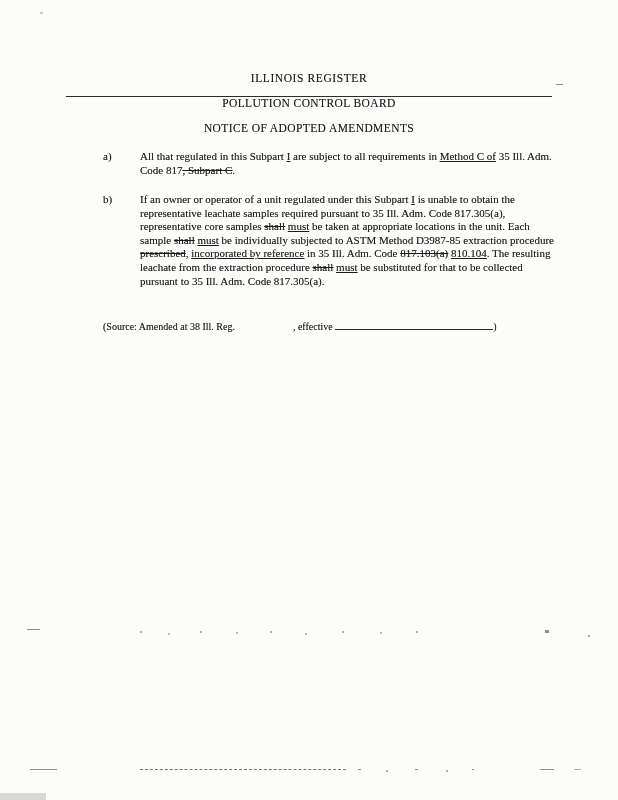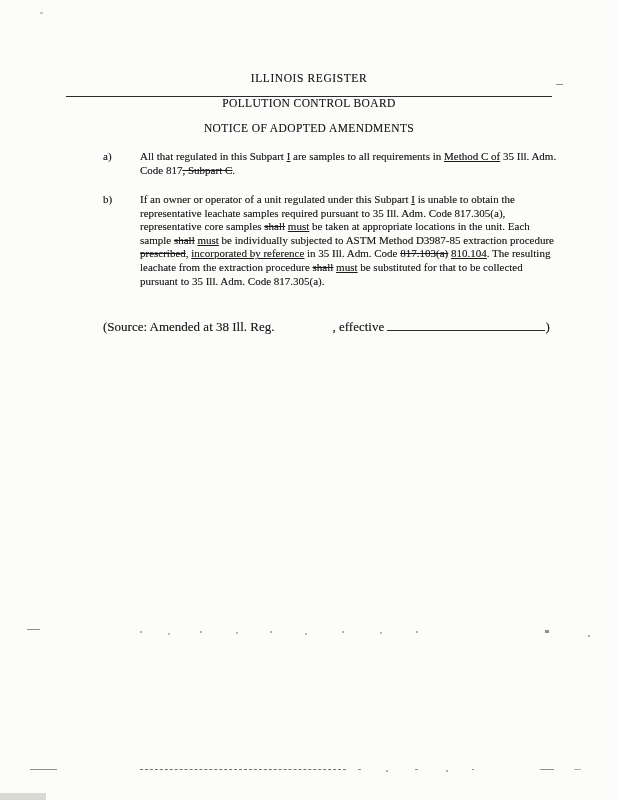--- a/index.html
+++ b/index.html
@@ -50,21 +50,21 @@
   #item-a { top: 150px; }
   #item-b { top: 193px; }
 
   .ins { text-decoration: underline; }
   .del { text-decoration: line-through; text-align: right; }
 
   .source {
     position: absolute;
     top: 319px;
     left: 103px;
-    font-size: 13px;
+    font-size: 10px;
     white-space: nowrap;
   }
   .blank-short { display: inline-block; width: 58px; }
   .blank-long  {
     display: inline-block;
     width: 158px;
     height: 11px;
     border-bottom: 1px solid #2b2b2b;
     vertical-align: baseline;
   }
@@ -82,21 +82,21 @@
   <div class="header-band">
     <span class="header-title">ILLINOIS REGISTER</span>
   </div>
 
   <div class="center-text org">POLLUTION CONTROL BOARD</div>
 
   <div class="center-text notice">NOTICE OF ADOPTED AMENDMENTS</div>
 
   <div class="item" id="item-a">
     <span class="item-label">a)</span>
-    <div class="item-text"><span>All that regulated in this Subpart </span><span class="ins">I</span><span> are samples to all requirements in </span><span class="ins">Method C of</span><span> 35 Ill. Adm. Code 817</span><span class="del">, Subpart C</span><span>.</span></div>
+    <div class="item-text"><span>All that regulated in this Subpart </span><span class="ins">I</span><span> are subject to all requirements in </span><span class="ins">Method C of</span><span> 35 Ill. Adm. Code 817</span><span class="del">, Subpart C</span><span>.</span></div>
   </div>
 
   <div class="item" id="item-b">
     <span class="item-label">b)</span>
     <div class="item-text"><span>If an owner or operator of a unit regulated under this Subpart </span><span class="ins">I</span><span> is unable to obtain the representative leachate samples required pursuant to 35 Ill. Adm. Code 817.305(a), representative core samples </span><span class="del">shall</span><span> </span><span class="ins">must</span><span> be taken at appropriate locations in the unit.  Each sample </span><span class="del">shall</span><span> </span><span class="ins">must</span><span> be individually subjected to ASTM Method D3987-85 extraction procedure </span><span class="del">prescribed</span><span>, </span><span class="ins">incorporated by reference</span><span> in 35 Ill. Adm. Code </span><span class="del">817.103(a)</span><span> </span><span class="ins">810.104</span><span>.  The resulting leachate from the extraction procedure </span><span class="del">shall</span><span> </span><span class="ins">must</span><span> be substituted for that to be collected pursuant to 35 Ill. Adm. Code 817.305(a).</span></div>
   </div>
 
   <div class="source">
     <span>(Source:  Amended at 38 Ill. Reg.</span><span class="blank-short"></span><span>, effective</span>
     <span class="blank-long"></span><span>)</span>

